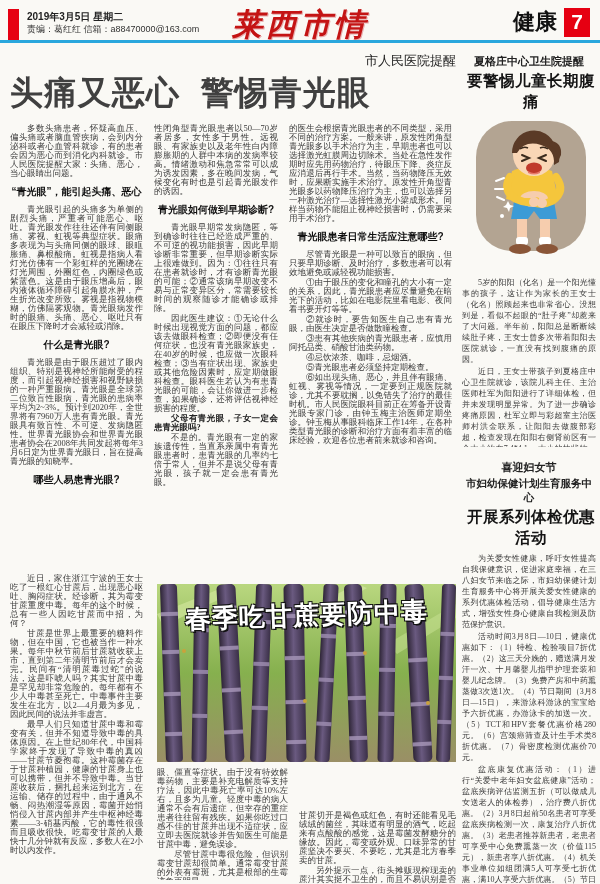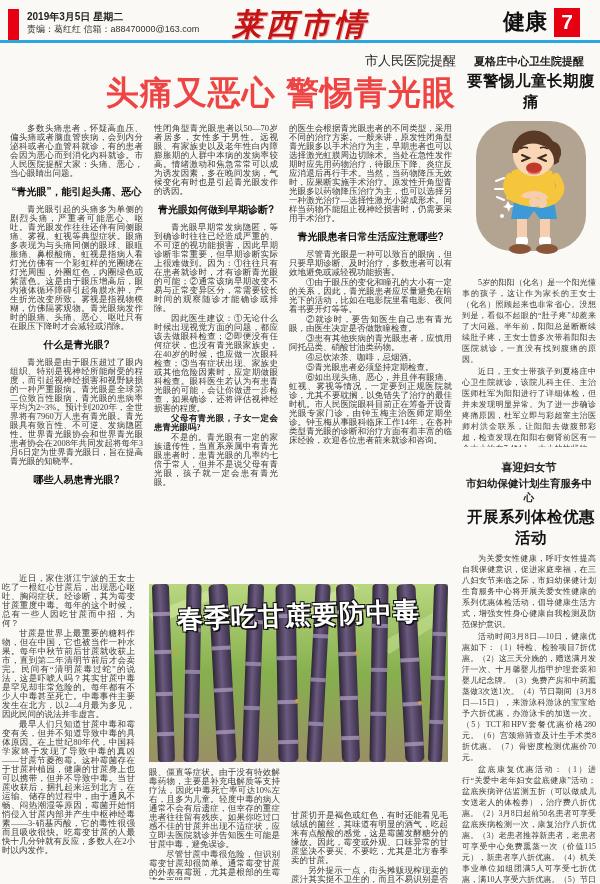--- a/index.html
+++ b/index.html
@@ -7,43 +7,43 @@
        font-family:"Liberation Serif",serif;color:#3a3a3a;}
   
   #header{position:absolute;left:0;top:0;width:600px;height:44px;}
   #red-bar{position:absolute;left:8px;top:9px;width:11px;height:31px;background:#e60012;}
   #date-block{position:absolute;left:27px;top:10px;line-height:13px;font-family:"Liberation Sans",sans-serif;}
   #date-line{font-size:10px;font-weight:bold;color:#222;}
   #editor-line{font-size:9px;color:#333;}
   #masthead{position:absolute;left:0;top:4px;width:600px;text-align:center;
             font-family:"DejaVu Serif",serif;font-style:italic;font-weight:bold;
             font-size:31px;color:#c41414;letter-spacing:3px;text-shadow:1px 1px 0 #e8b0b0;}
-  #section-block{position:absolute;right:20px;top:7px;display:flex;align-items:center;gap:7px;}
+  #section-block{position:absolute;right:10px;top:7px;display:flex;align-items:center;gap:7px;}
   #section-label{font-family:"Liberation Sans",sans-serif;font-size:22px;font-weight:bold;color:#111;}
   #page-number{width:26px;height:29px;background:#e60012;color:#fff;font-family:"Liberation Sans",sans-serif;
                font-size:21px;font-weight:bold;display:flex;align-items:center;justify-content:center;}
   #header-rule{position:absolute;left:0;top:40px;width:600px;height:3px;background:#2aa7dd;}
   
   .col p{margin:0 0 1px 0;text-indent:2em;text-align:justify;font-size:8.5px;line-height:9px;}
   .col p.noind{text-indent:0;}
   .col h3.sub{font-family:"Liberation Sans",sans-serif;font-size:10px;font-weight:bold;color:#101010;
               text-align:center;margin:7px 0 6px 0;}
   .col p.qb{font-weight:bold;color:#222;}
   .col p.byline{text-align:right;font-weight:bold;text-indent:0;}
   
   #main-article{position:absolute;left:10px;top:50px;width:446px;}
   #main-kicker{font-family:"Liberation Sans",sans-serif;font-size:13px;font-weight:normal;color:#222;
                text-align:right;margin:2px 0 1px 0;}
-  #main-headline{font-family:Liberation Sans, sans-serif;font-size:33px;font-weight:bold;color:#ef4444;
-                 text-align:right;letter-spacing:1px;margin:0 0 8px 0;}
+  #main-headline{font-family:Liberation Mono, monospace;font-size:33px;font-weight:bold;color:#404040;
+                 text-align:left;letter-spacing:1px;margin:0 0 8px 0;}
   #main-cols{display:flex;gap:11px;height:442px;overflow:hidden;}
   #main-col-1{width:133px;}  #main-col-2{width:124px;}  #main-col-3{width:163px;}
   .col{overflow:hidden;}
   
-  #sugarcane{position:absolute;left:2px;top:566px;width:446px;height:316px;}
+  #sugarcane{position:absolute;left:10px;top:566px;width:446px;height:316px;}
   #sc-col-1{position:absolute;left:0;top:8px;width:133px;height:304px;}
   #sc-photo{position:absolute;left:147px;top:18px;width:299px;height:178px;overflow:hidden;}
   #sc-photo-title{position:absolute;left:0;top:14px;width:299px;text-align:center;
                   transform:rotate(-2deg);font-family:"Liberation Sans",sans-serif;
                   font-size:26px;font-weight:bold;color:#ffffff;letter-spacing:1px;
                   text-shadow:1.5px 1.5px 0 #111,-1px -1px 0 #111,1px -1px 0 #111,-1px 1px 0 #111;}
   #sc-col-2{position:absolute;left:147px;top:202px;width:131px;height:112px;}
   #sc-col-3{position:absolute;left:289px;top:202px;width:157px;height:112px;margin-top:43px;}
   
   #sidebar{position:absolute;left:462px;top:50px;width:134px;height:832px;}

